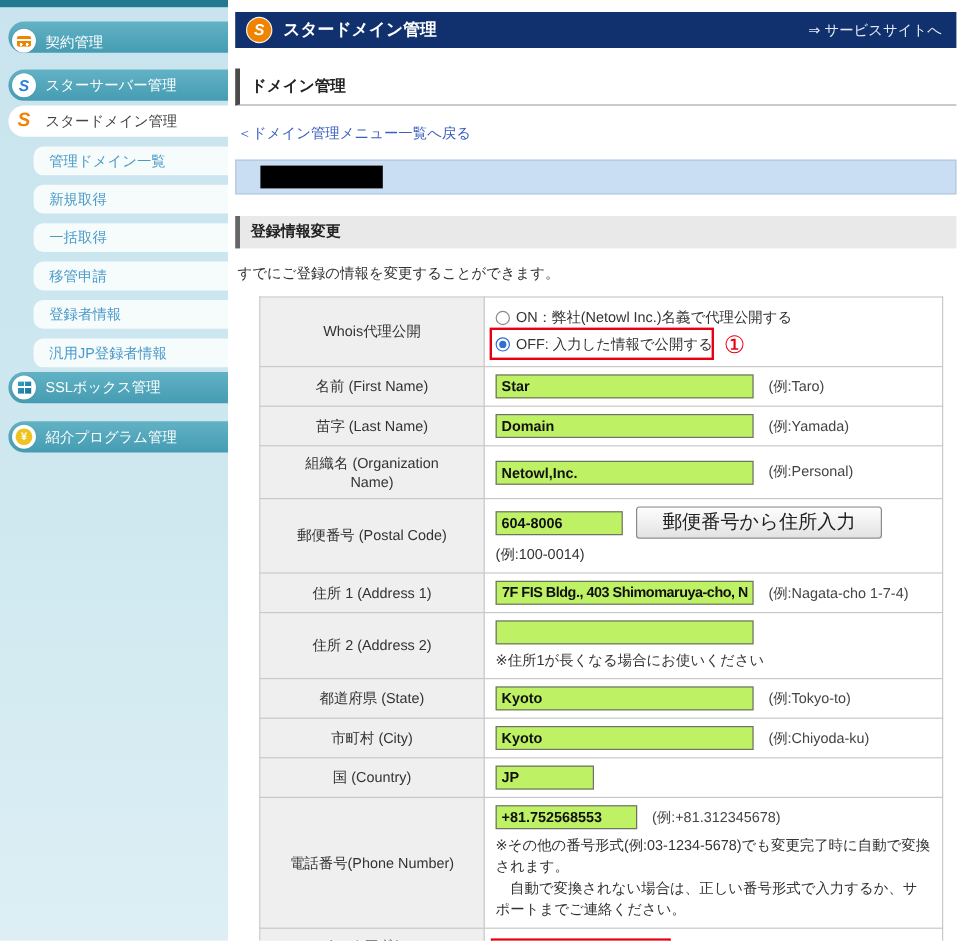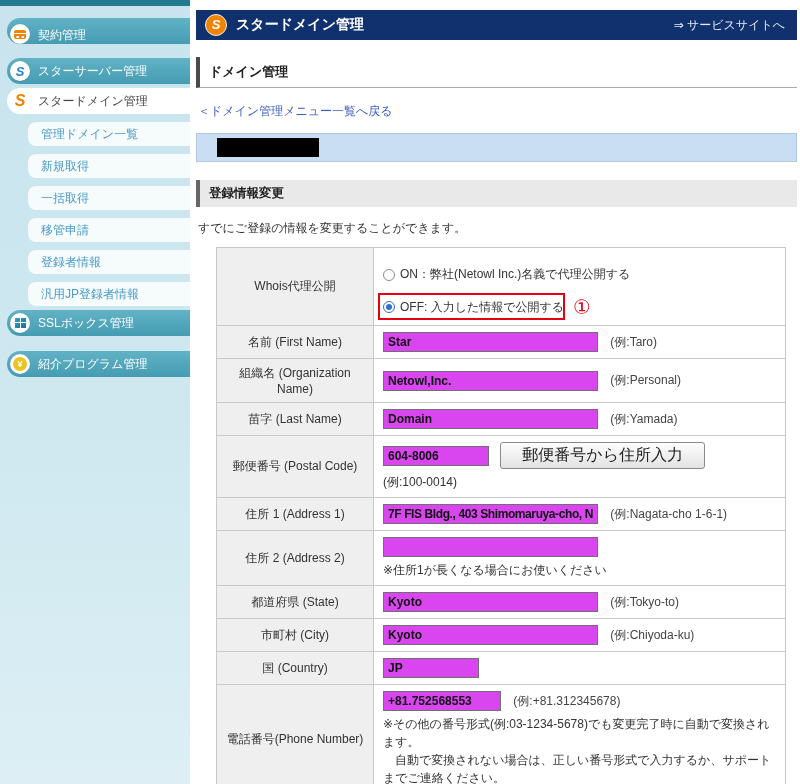--- a/index.html
+++ b/index.html
@@ -89,43 +89,43 @@
     padding:5px 0 5px 9px;font-weight:bold;font-size:12.5px;color:#222;
   }
   .form-desc{margin:13px 0 0 8px;color:#333;}
   
   table.form-table{
     border-collapse:collapse;margin:10px 0 0 26px;width:570px;table-layout:fixed;
   }
   td{border:1px solid #c8c8c8;vertical-align:middle;}
   td.lbl{
     width:146px;background:#efefef;text-align:center;color:#333;
-    padding:6px 5px;font-size:12px;
+    padding:6px 20px;font-size:12px;
   }
   td.fld{background:#fff;padding:6px 9px;}
   input.txt{
     box-sizing:border-box;height:20px;border:1px solid #707070;border-radius:0;
     padding:1px 4px;font-family:"Liberation Sans","DejaVu Sans",sans-serif;
-    font-size:12px;font-weight:bold;color:#111;vertical-align:middle;background:#d946ef;
+    font-size:12px;font-weight:bold;color:#111;vertical-align:middle;background:#bef264;
   }
   .w-std{width:215px;}
   .w-postal{width:106px;}
-  .w-country{width:96px;}
+  .w-country{width:82px;}
   .w-phone{width:118px;}
   .addr1{width:215px;font-size:10px;letter-spacing:-0.4px;}
   .hint{color:#444;margin-left:9px;vertical-align:middle;}
   .note{color:#333;margin-top:4px;line-height:1.5;}
   .btn{
     border:1px solid #8a8a8a;background:linear-gradient(#fefefe,#e2e2e2);
     padding:2px 21px;border-radius:3px;font-size:16px;color:#222;
     font-family:Liberation Serif, serif;vertical-align:middle;cursor:pointer;
   }
   .btn-postal{margin-left:8px;}
   
-  .radio-line{display:flex;align-items:center;padding:2px 0;position:relative;width:max-content;margin-top:10px;}
+  .radio-line{display:flex;align-items:center;padding:2px 0;position:relative;width:max-content;}
   .radio{
     width:12px;height:12px;border-radius:50%;border:1px solid #8a8a8a;background:#fff;
     box-sizing:border-box;display:inline-block;flex:0 0 auto;position:relative;cursor:pointer;
   }
   .radio.selected{border-color:#2f6fd0;}
   .radio.selected::after{
     content:"";position:absolute;left:2px;top:2px;width:6px;height:6px;border-radius:50%;background:#2f6fd0;
   }
   .radio-text{margin-left:5px;white-space:nowrap;}
   
@@ -246,49 +246,49 @@
 
     <tr>
       <td class="lbl">名前 (First Name)</td>
       <td class="fld">
         <input class="txt w-std" type="text" value="Star" style="">
         <span class="hint">(例:Taro)</span>
       </td>
     </tr>
 
     <tr>
+      <td class="lbl">苗字 (Last Name)</td>
+      <td class="fld">
+        <input class="txt w-std" type="text" value="Domain" style="">
+        <span class="hint">(例:Yamada)</span>
+      </td>
+    </tr>
+
+    <tr>
       <td class="lbl">組織名 (Organization Name)</td>
       <td class="fld">
         <input class="txt w-std" type="text" value="Netowl,Inc." style="">
         <span class="hint">(例:Personal)</span>
-      </td>
-    </tr>
-
-    <tr>
-      <td class="lbl">苗字 (Last Name)</td>
-      <td class="fld">
-        <input class="txt w-std" type="text" value="Domain" style="">
-        <span class="hint">(例:Yamada)</span>
       </td>
     </tr>
 
     <tr>
       <td class="lbl">郵便番号 (Postal Code)</td>
       <td class="fld">
         <input class="txt w-postal" type="text" value="604-8006" style="">
         <button class="btn btn-postal">郵便番号から住所入力</button>
         <div class="note">(例:100-0014)</div>
       </td>
     </tr>
 
     <tr>
       <td class="lbl">住所 1 (Address 1)</td>
       <td class="fld">
         <input class="txt addr1" type="text" value="7F FIS Bldg., 403 Shimomaruya-cho, Nakagyo-ku" style="">
-        <span class="hint">(例:Nagata-cho 1-6-1)</span>
+        <span class="hint">(例:Nagata-cho 1-7-4)</span>
       </td>
     </tr>
 
     <tr>
       <td class="lbl">住所 2 (Address 2)</td>
       <td class="fld">
         <input class="txt w-std" type="text" value="" style="">
         <div class="note">※住所1が長くなる場合にお使いください</div>
       </td>
     </tr>

